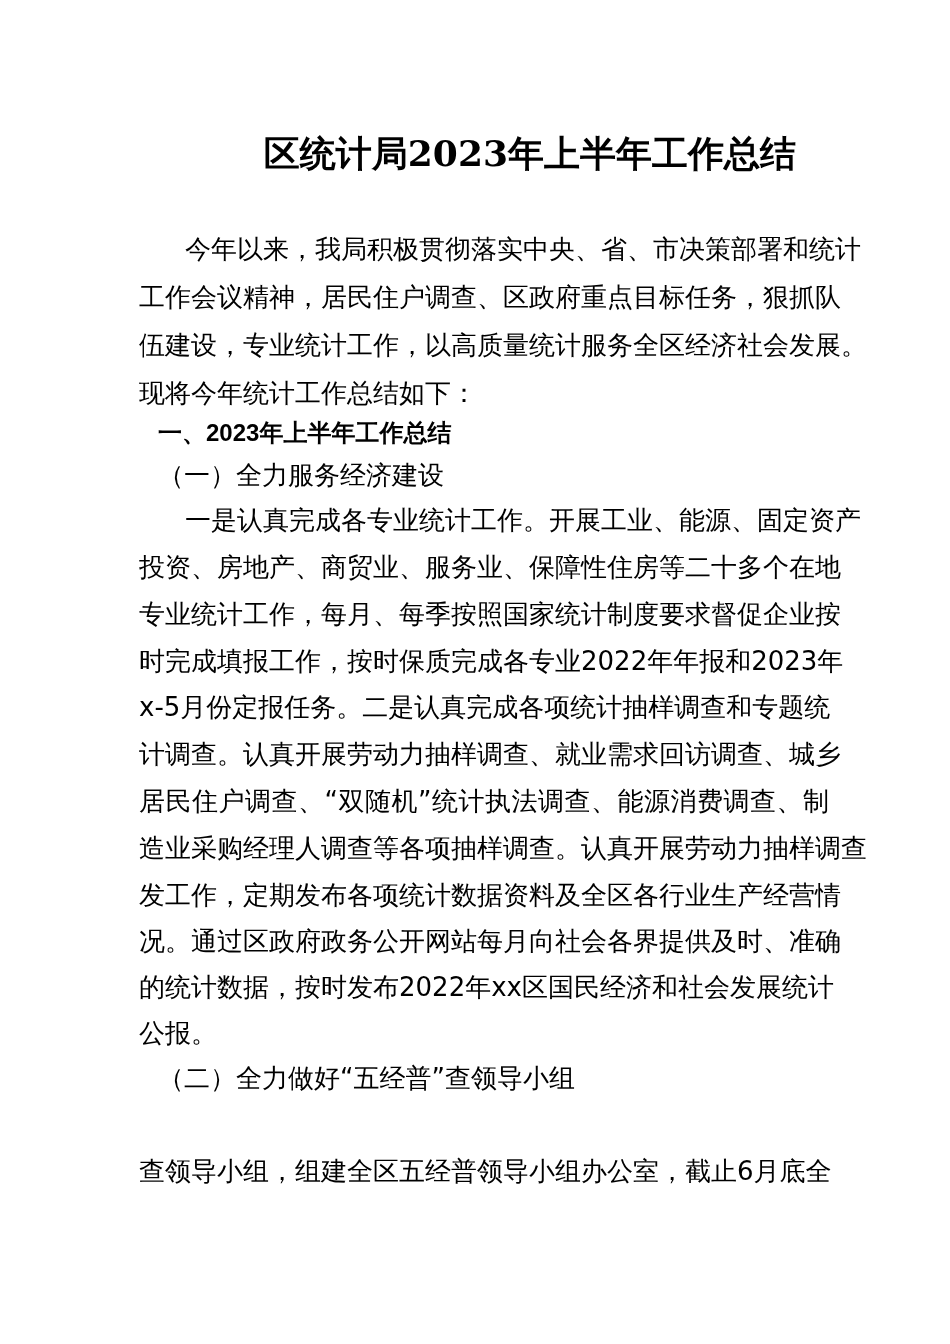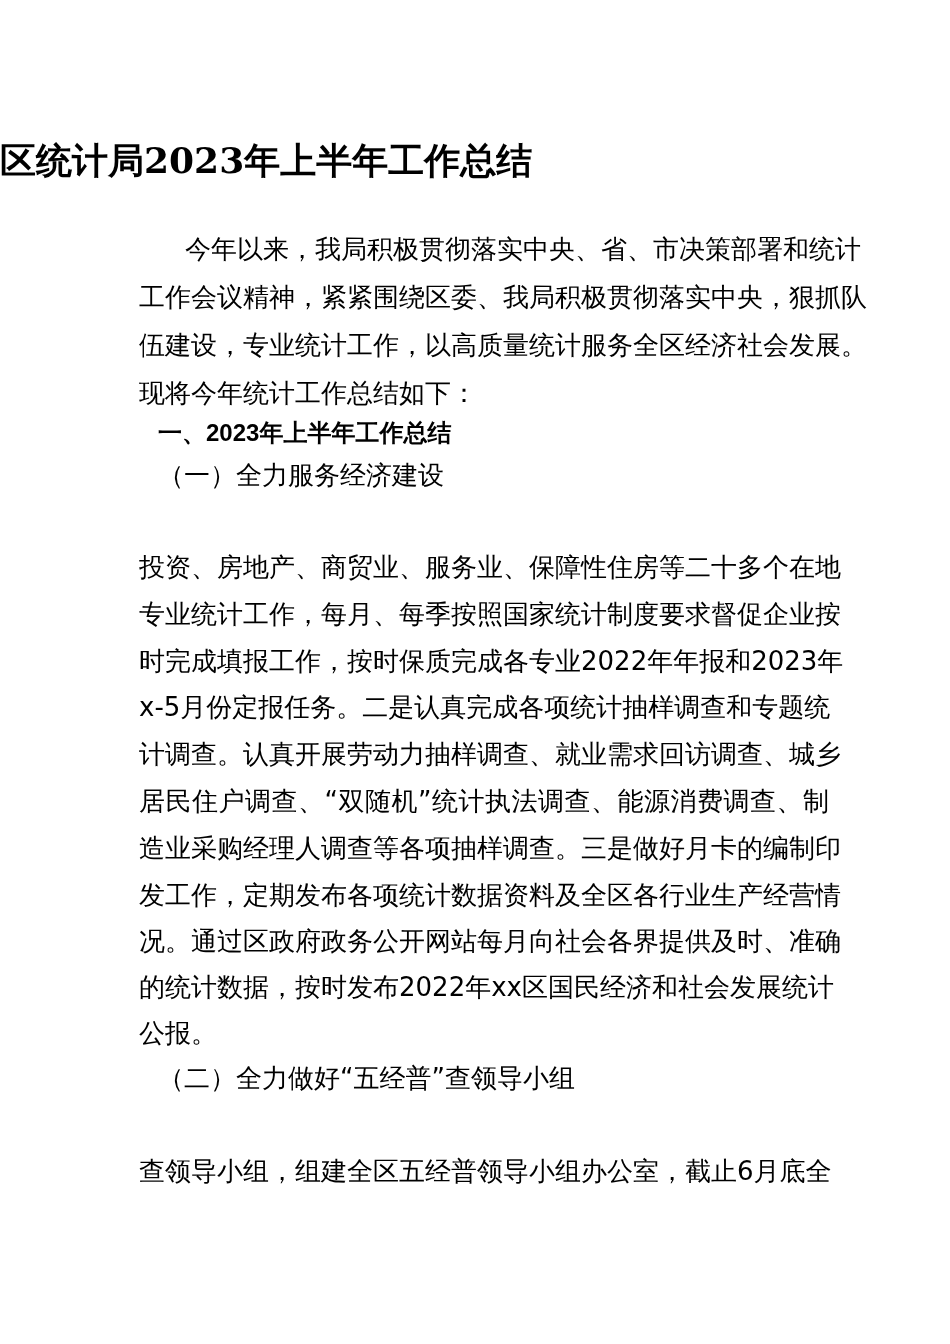--- a/index.html
+++ b/index.html
@@ -1,19 +1,19 @@
 <!DOCTYPE html>
 <html><head>
 <meta charset="utf-8">
 <style>
   html, body { margin: 0; padding: 0; background: #ffffff; }
   body { width: 950px; height: 1344px; position: relative; overflow: hidden; color: #000; }
   .page { position: absolute; left: 0; top: 0; width: 950px; height: 1344px; background: #fff; }
   .title {
-    position: absolute; top: 136px; left: 0; width: 796px; text-align: left;
+    position: absolute; top: 129px; left: 0; width: 796px; text-align: right;
     font-family: "DejaVu Serif", "Liberation Serif", serif; font-weight: bold;
     font-size: 36px; line-height: 48px; letter-spacing: 0px;
   }
   .line {
     position: absolute; left: 139px; width: 690px; height: 42px;
     font-family: "DejaVu Sans", "Liberation Sans", sans-serif;
     font-size: 26px; line-height: 42px; white-space: nowrap;
     text-align: justify; text-align-last: justify;
   }
   .line.indent { left: 185px; width: 644px; }
@@ -21,34 +21,35 @@
   .line.h1 { font-weight: bold; left: 158px; text-align-last: left; font-family: "Liberation Sans", "DejaVu Sans", sans-serif; font-size: 24px; }
   .line.h2 { left: 158px; text-align-last: left; }
 </style>
 </head>
 <body>
 
 <div class="page">
   <div class="title">区统计局2023年上半年工作总结</div>
 
   <div class="line indent" style="top:228px">今年以来，我局积极贯彻落实中央、省、市决策部署和统计</div>
-  <div class="line" style="top:276px">工作会议精神，紧紧围绕区委、我局积极贯彻落实中央，狠抓队</div>
+  <div class="line" style="top:276px">工作会议精神，居民住户调查、区政府重点目标任务，狠抓队</div>
   <div class="line" style="top:324px">伍建设，专业统计工作，以高质量统计服务全区经济社会发展。</div>
   <div class="line last" style="top:372px">现将今年统计工作总结如下：</div>
 
   <div class="line h1" style="top:412px">一、2023年上半年工作总结</div>
   <div class="line h2" style="top:454px">（一）全力服务经济建设</div>
 
+  <div class="line indent" style="top:499px">一是认真完成各专业统计工作。开展工业、能源、固定资产</div>
   <div class="line" style="top:546px">投资、房地产、商贸业、服务业、保障性住房等二十多个在地</div>
   <div class="line" style="top:593px">专业统计工作，每月、每季按照国家统计制度要求督促企业按</div>
   <div class="line" style="top:640px">时完成填报工作，按时保质完成各专业2022年年报和2023年</div>
   <div class="line" style="top:686px">x-5月份定报任务。二是认真完成各项统计抽样调查和专题统</div>
   <div class="line" style="top:733px">计调查。认真开展劳动力抽样调查、就业需求回访调查、城乡</div>
   <div class="line" style="top:780px">居民住户调查、“双随机”统计执法调查、能源消费调查、制</div>
-  <div class="line" style="top:827px">造业采购经理人调查等各项抽样调查。三是做好月卡的编制印</div>
+  <div class="line" style="top:827px">造业采购经理人调查等各项抽样调查。认真开展劳动力抽样调查</div>
   <div class="line" style="top:874px">发工作，定期发布各项统计数据资料及全区各行业生产经营情</div>
   <div class="line" style="top:920px">况。通过区政府政务公开网站每月向社会各界提供及时、准确</div>
   <div class="line" style="top:966px">的统计数据，按时发布2022年xx区国民经济和社会发展统计</div>
   <div class="line last" style="top:1012px">公报。</div>
 
   <div class="line h2" style="top:1057px">（二）全力做好“五经普”查领导小组</div>
 
   <div class="line" style="top:1150px">查领导小组，组建全区五经普领导小组办公室，截止6月底全</div>
 </div>
 

